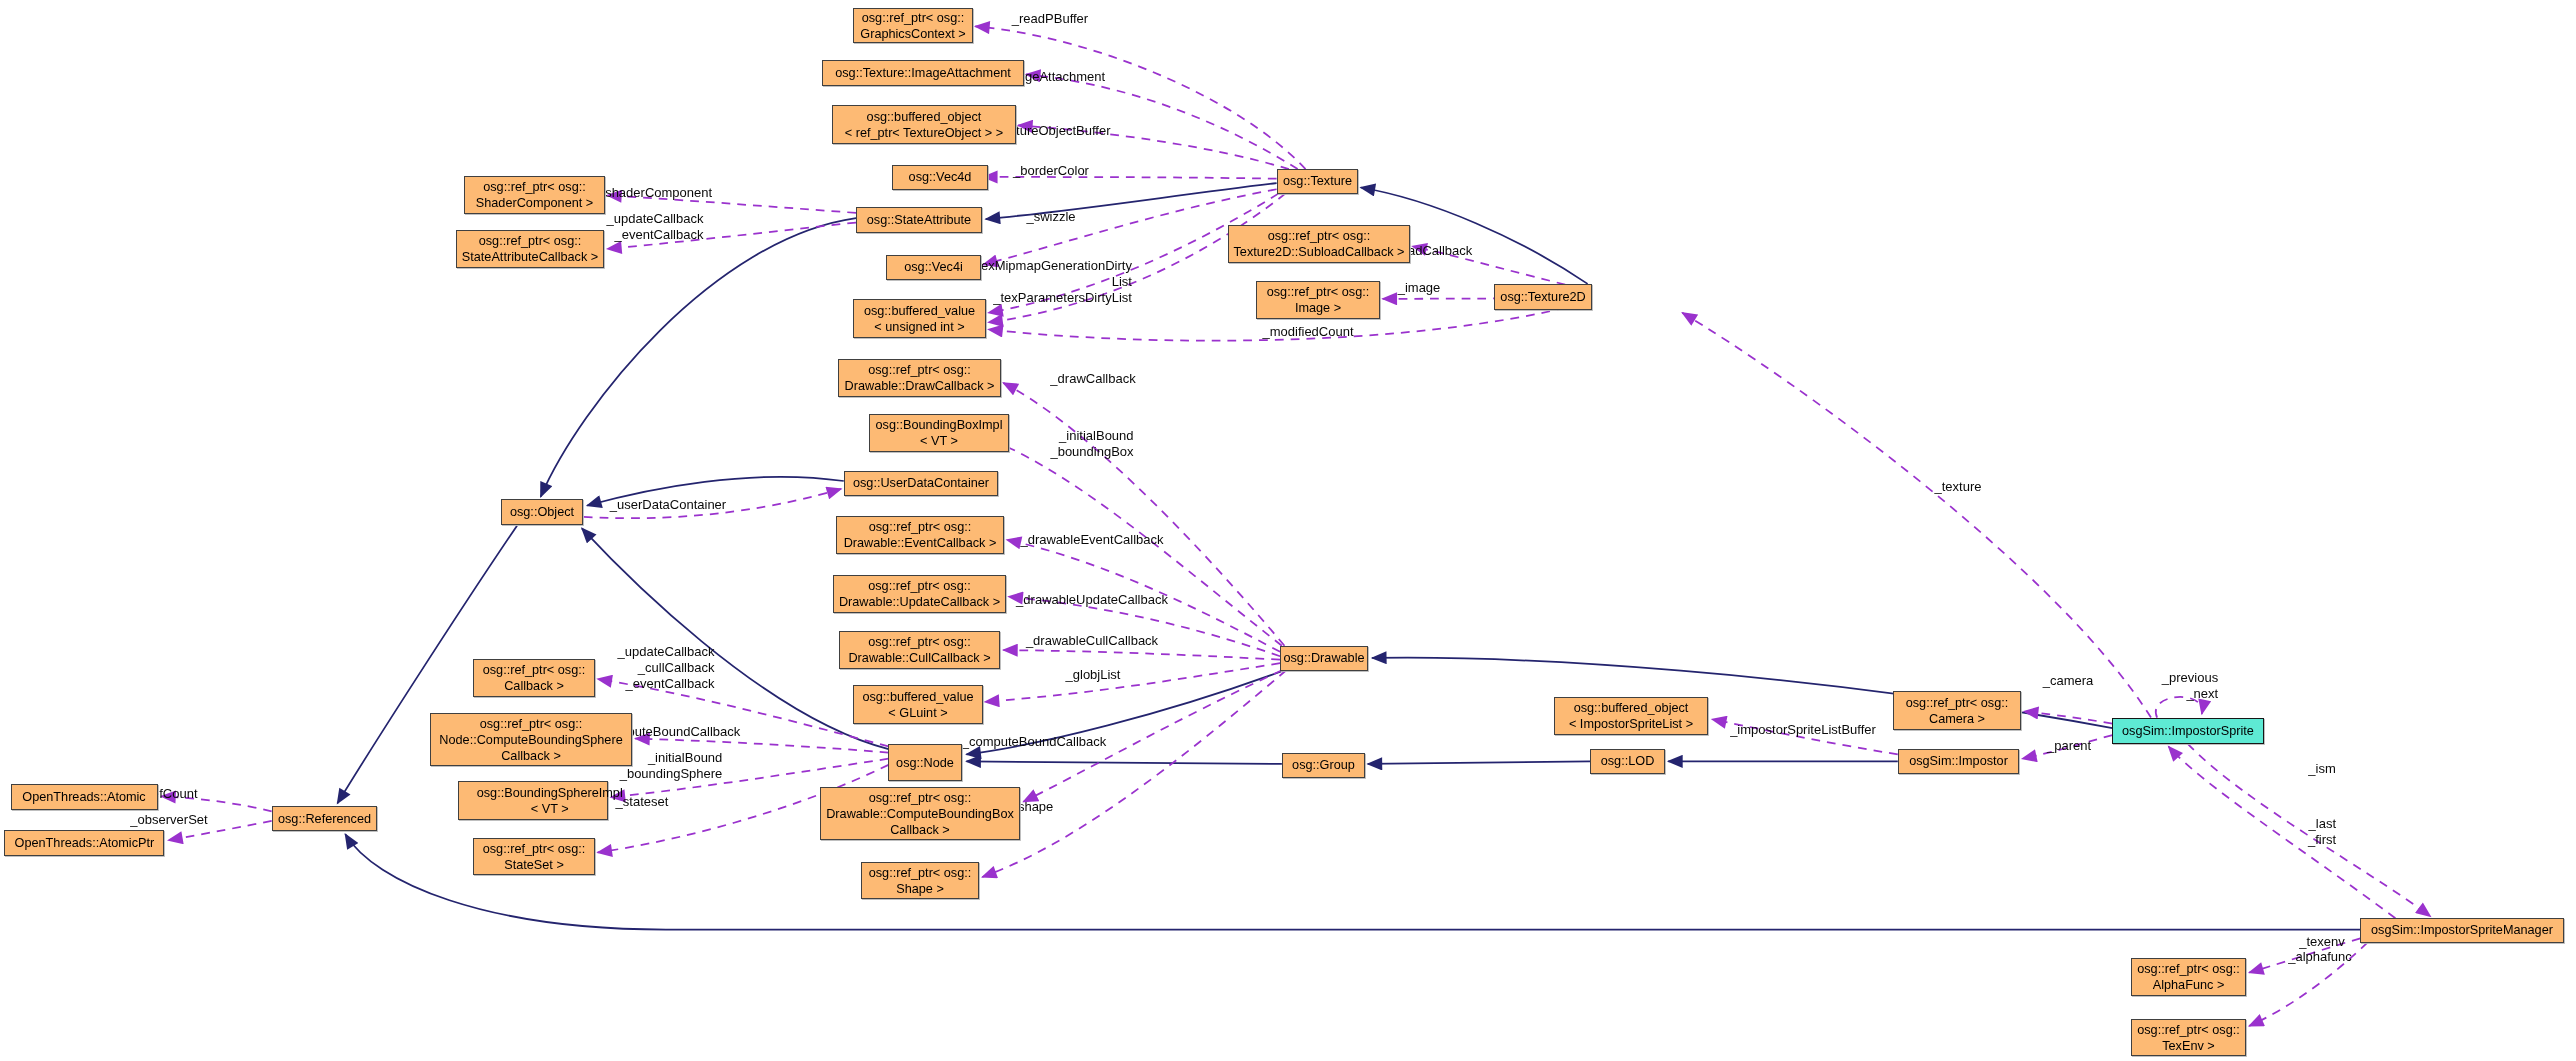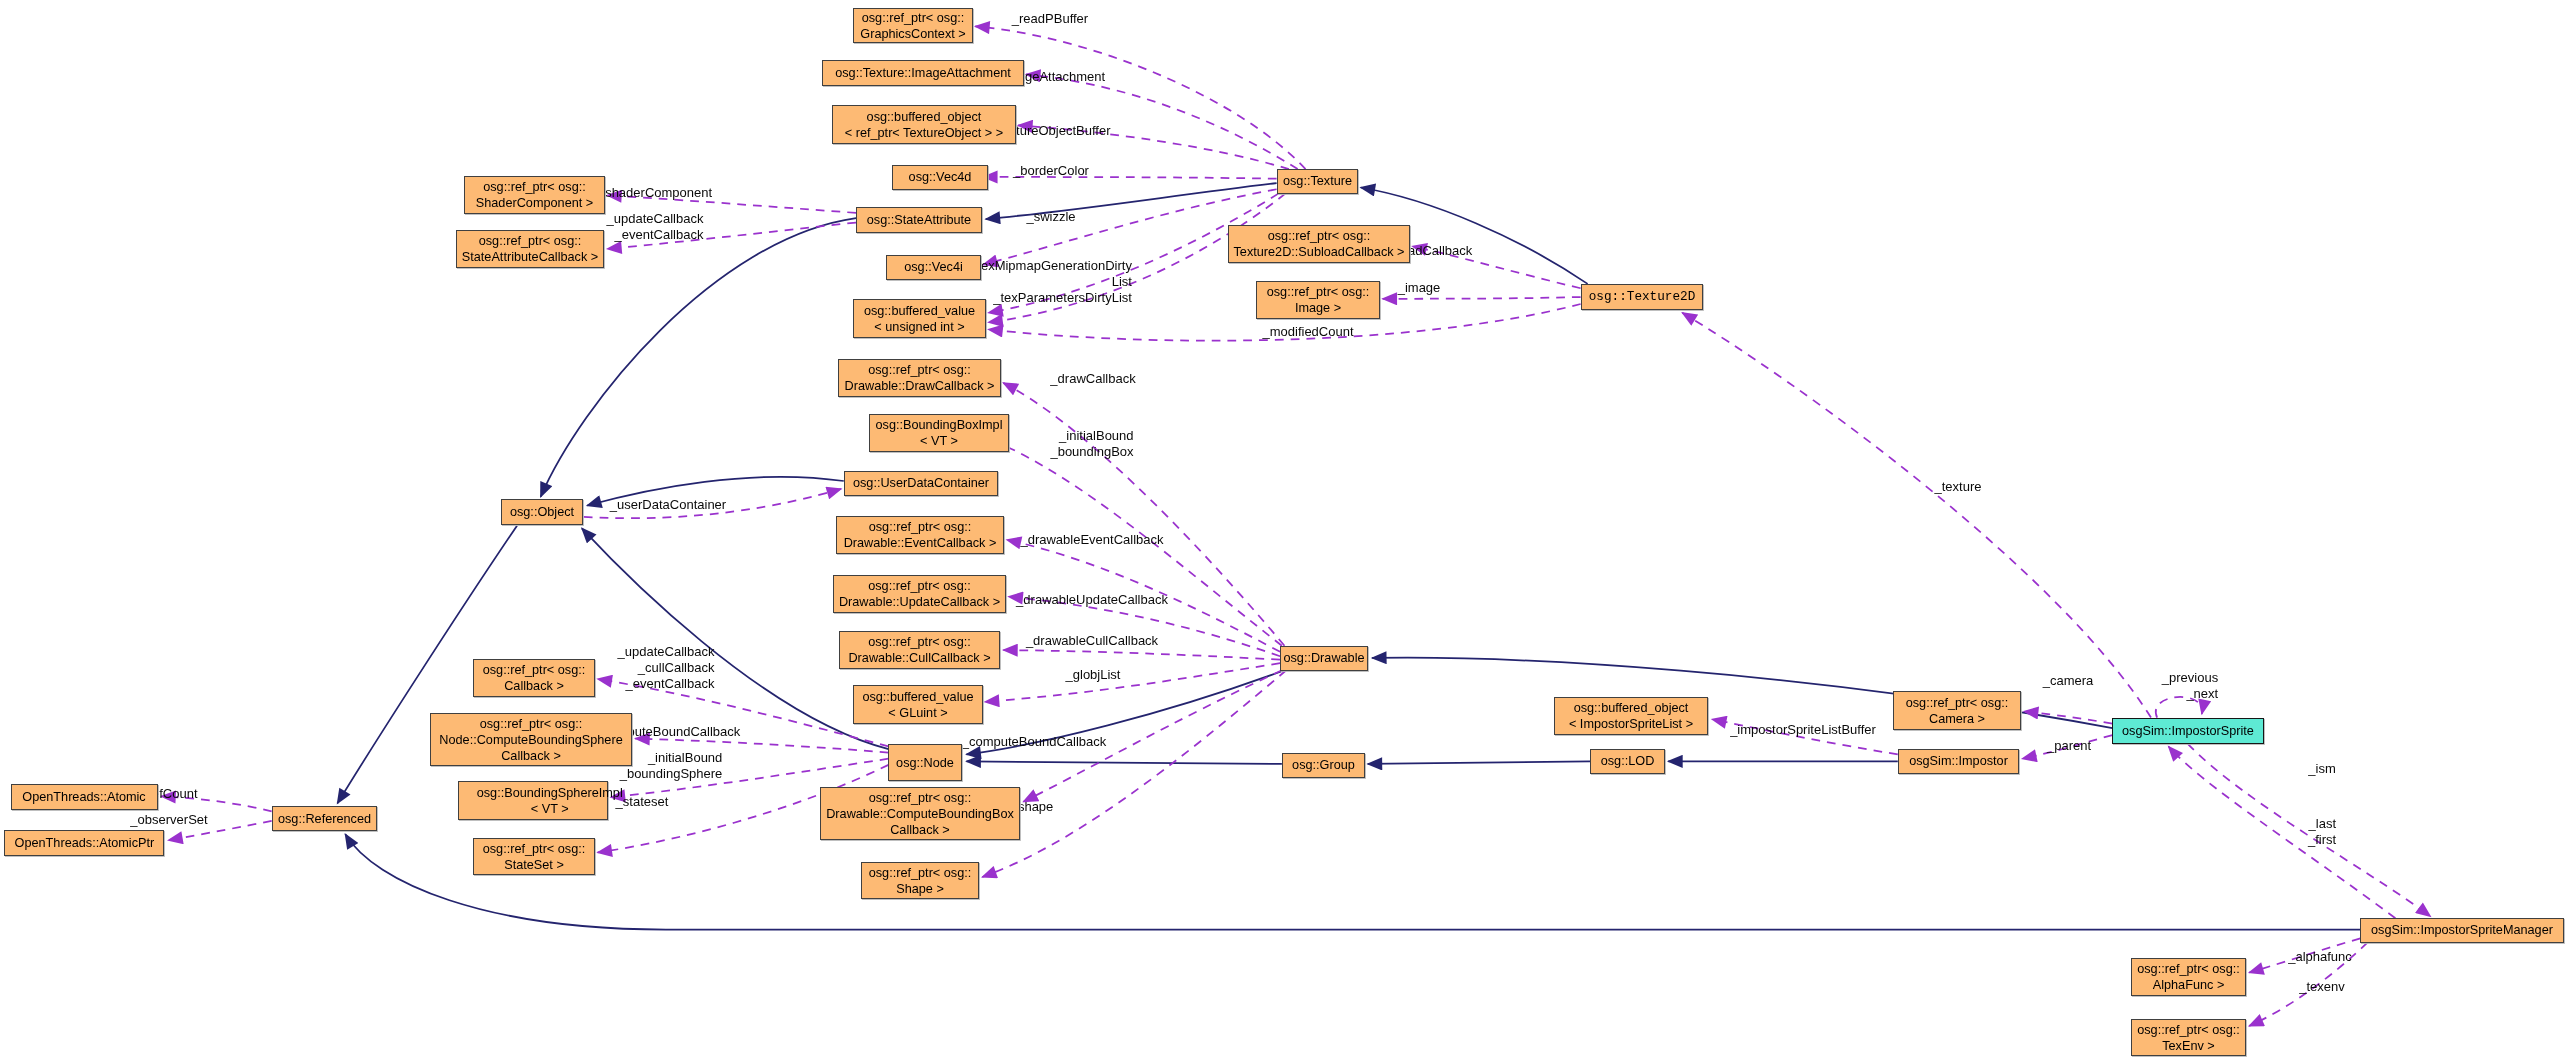--- a/index.html
+++ b/index.html
@@ -117,21 +117,21 @@
     <span class="edge-label" style="left: 1803px; top: 730px;">_impostorSpriteListBuffer</span>
     <span class="edge-label" style="left: 2068px; top: 681px;">_camera</span>
     <span class="edge-label" style="left: 2069px; top: 746px;">_parent</span>
     <span class="edge-label" style="left: 2190px; top: 686px;">_previous
 _next</span>
     <span class="edge-label" style="left: 1958px; top: 487px;">_texture</span>
     <span class="edge-label" style="left: 2322px; top: 769px;">_ism</span>
     <span class="edge-label" style="left: 2322px; top: 832px;">_last
 _first</span>
     <span class="edge-label" style="left: 2320px; top: 957px;">_alphafunc</span>
-    <span class="edge-label" style="left: 2322px; top: 987px;">_texenv</span>
+    <span class="edge-label" style="left: 2322px; top: 942px;">_texenv</span>
     <div class="node" style="left: 10.5px; top: 784px; width: 147px; height: 26px;">OpenThreads::Atomic</div>
     <div class="node" style="left: 4.4px; top: 830px; width: 160px; height: 26px;">OpenThreads::AtomicPtr</div>
     <div class="node" style="left: 272px; top: 806px; width: 105px; height: 25.4px;">osg::Referenced</div>
     <div class="node" style="left: 464px; top: 176px; width: 141px; height: 38px;">osg::ref_ptr&lt; osg::
 ShaderComponent &gt;</div>
     <div class="node" style="left: 456px; top: 230px; width: 148px; height: 38px;">osg::ref_ptr&lt; osg::
 StateAttributeCallback &gt;</div>
     <div class="node" style="left: 501px; top: 499px; width: 82px; height: 26px;">osg::Object</div>
     <div class="node" style="left: 473px; top: 659px; width: 122px; height: 38px;">osg::ref_ptr&lt; osg::
 Callback &gt;</div>
@@ -169,21 +169,21 @@
     <div class="node" style="left: 820px; top: 787px; width: 200px; height: 53px;">osg::ref_ptr&lt; osg::
 Drawable::ComputeBoundingBox
 Callback &gt;</div>
     <div class="node" style="left: 861px; top: 862px; width: 118px; height: 37px;">osg::ref_ptr&lt; osg::
 Shape &gt;</div>
     <div class="node" style="left: 1277px; top: 169px; width: 81px; height: 24.5px;">osg::Texture</div>
     <div class="node" style="left: 1228px; top: 225px; width: 182px; height: 38px;">osg::ref_ptr&lt; osg::
 Texture2D::SubloadCallback &gt;</div>
     <div class="node" style="left: 1256px; top: 281px; width: 124px; height: 38px;">osg::ref_ptr&lt; osg::
 Image &gt;</div>
-    <div class="node" style="left: 1581px; top: 284px; width: 122px; height: 26px; font-family: Liberation Mono, monospace;">osg::Texture2D</div>
+    <div class="node" style="left: 1494px; top: 284px; width: 98px; height: 26px;">osg::Texture2D</div>
     <div class="node" style="left: 1280px; top: 646px; width: 88px; height: 24.5px;">osg::Drawable</div>
     <div class="node" style="left: 1282px; top: 753px; width: 83px; height: 24.5px;">osg::Group</div>
     <div class="node" style="left: 1554px; top: 697px; width: 154px; height: 38px;">osg::buffered_object
 &lt; ImpostorSpriteList &gt;</div>
     <div class="node" style="left: 1590px; top: 749px; width: 75px; height: 24.5px;">osg::LOD</div>
     <div class="node" style="left: 1898px; top: 749px; width: 121px; height: 24.5px;">osgSim::Impostor</div>
     <div class="node" style="left: 1893px; top: 691px; width: 128px; height: 39px;">osg::ref_ptr&lt; osg::
 Camera &gt;</div>
     <div class="node hl" style="left: 2112px; top: 718px; width: 152px; height: 26px;">osgSim::ImpostorSprite</div>
     <div class="node" style="left: 2360px; top: 918px; width: 204px; height: 24.5px;">osgSim::ImpostorSpriteManager</div>

